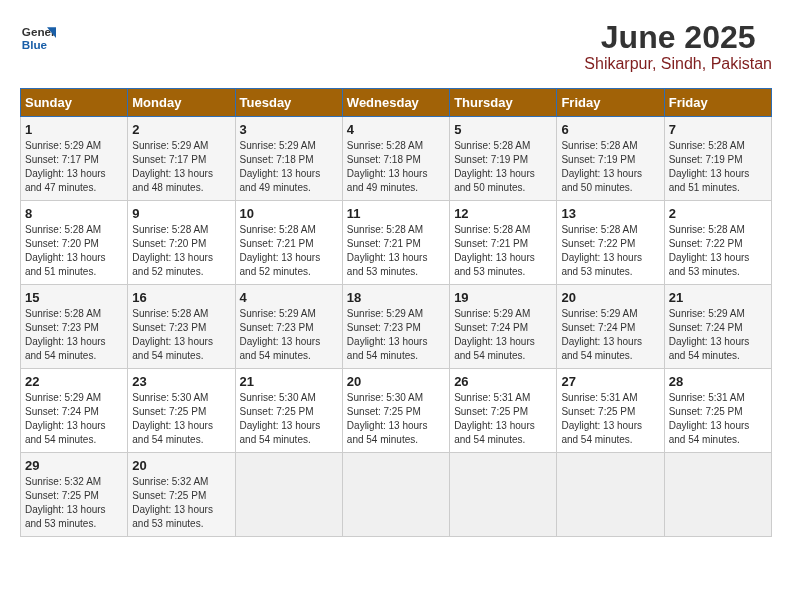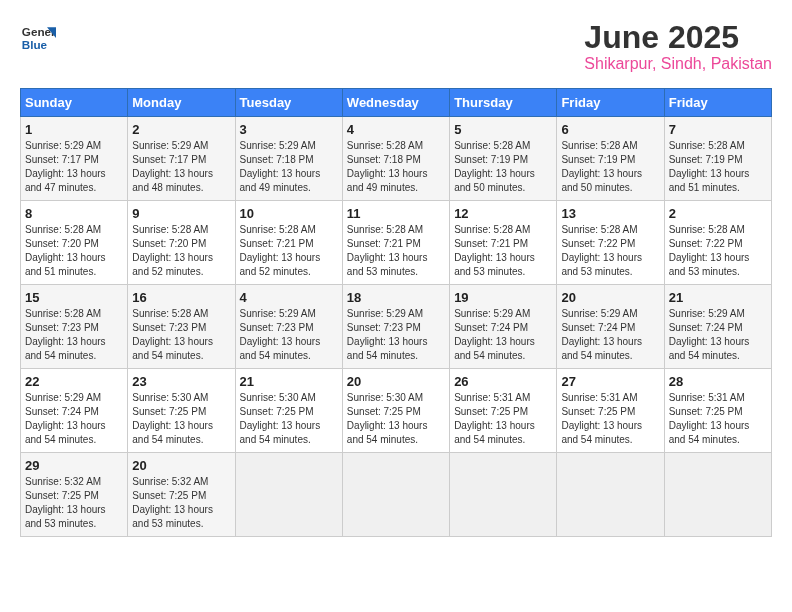--- a/index.html
+++ b/index.html
@@ -19,40 +19,40 @@
     .logo {
       display: flex;
       align-items: center;
       gap: 4px;
     }
     .logo-icon {
       width: 36px;
       height: 36px;
     }
     .title-block {
-      text-align: left;
+      text-align: center;
     }
     .title-block h1 {
       font-size: 32px;
       font-weight: bold;
       color: #333;
       line-height: 1.1;
     }
     .title-block h2 {
       font-size: 16px;
       font-weight: normal;
-      color: #ec4899;
+      color: #7f1d1d;
     }
     .calendar {
       width: 100%;
       border-collapse: collapse;
       font-size: 11px;
     }
     .calendar thead tr th {
-      background-color: #3b82f6;
+      background-color: #a16207;
       color: #fff;
       padding: 6px 4px;
       text-align: left;
       font-size: 13px;
       font-weight: bold;
       border: 1px solid #2e6db4;
     }
     .calendar tbody tr td {
       vertical-align: top;
       padding: 5px 4px;

